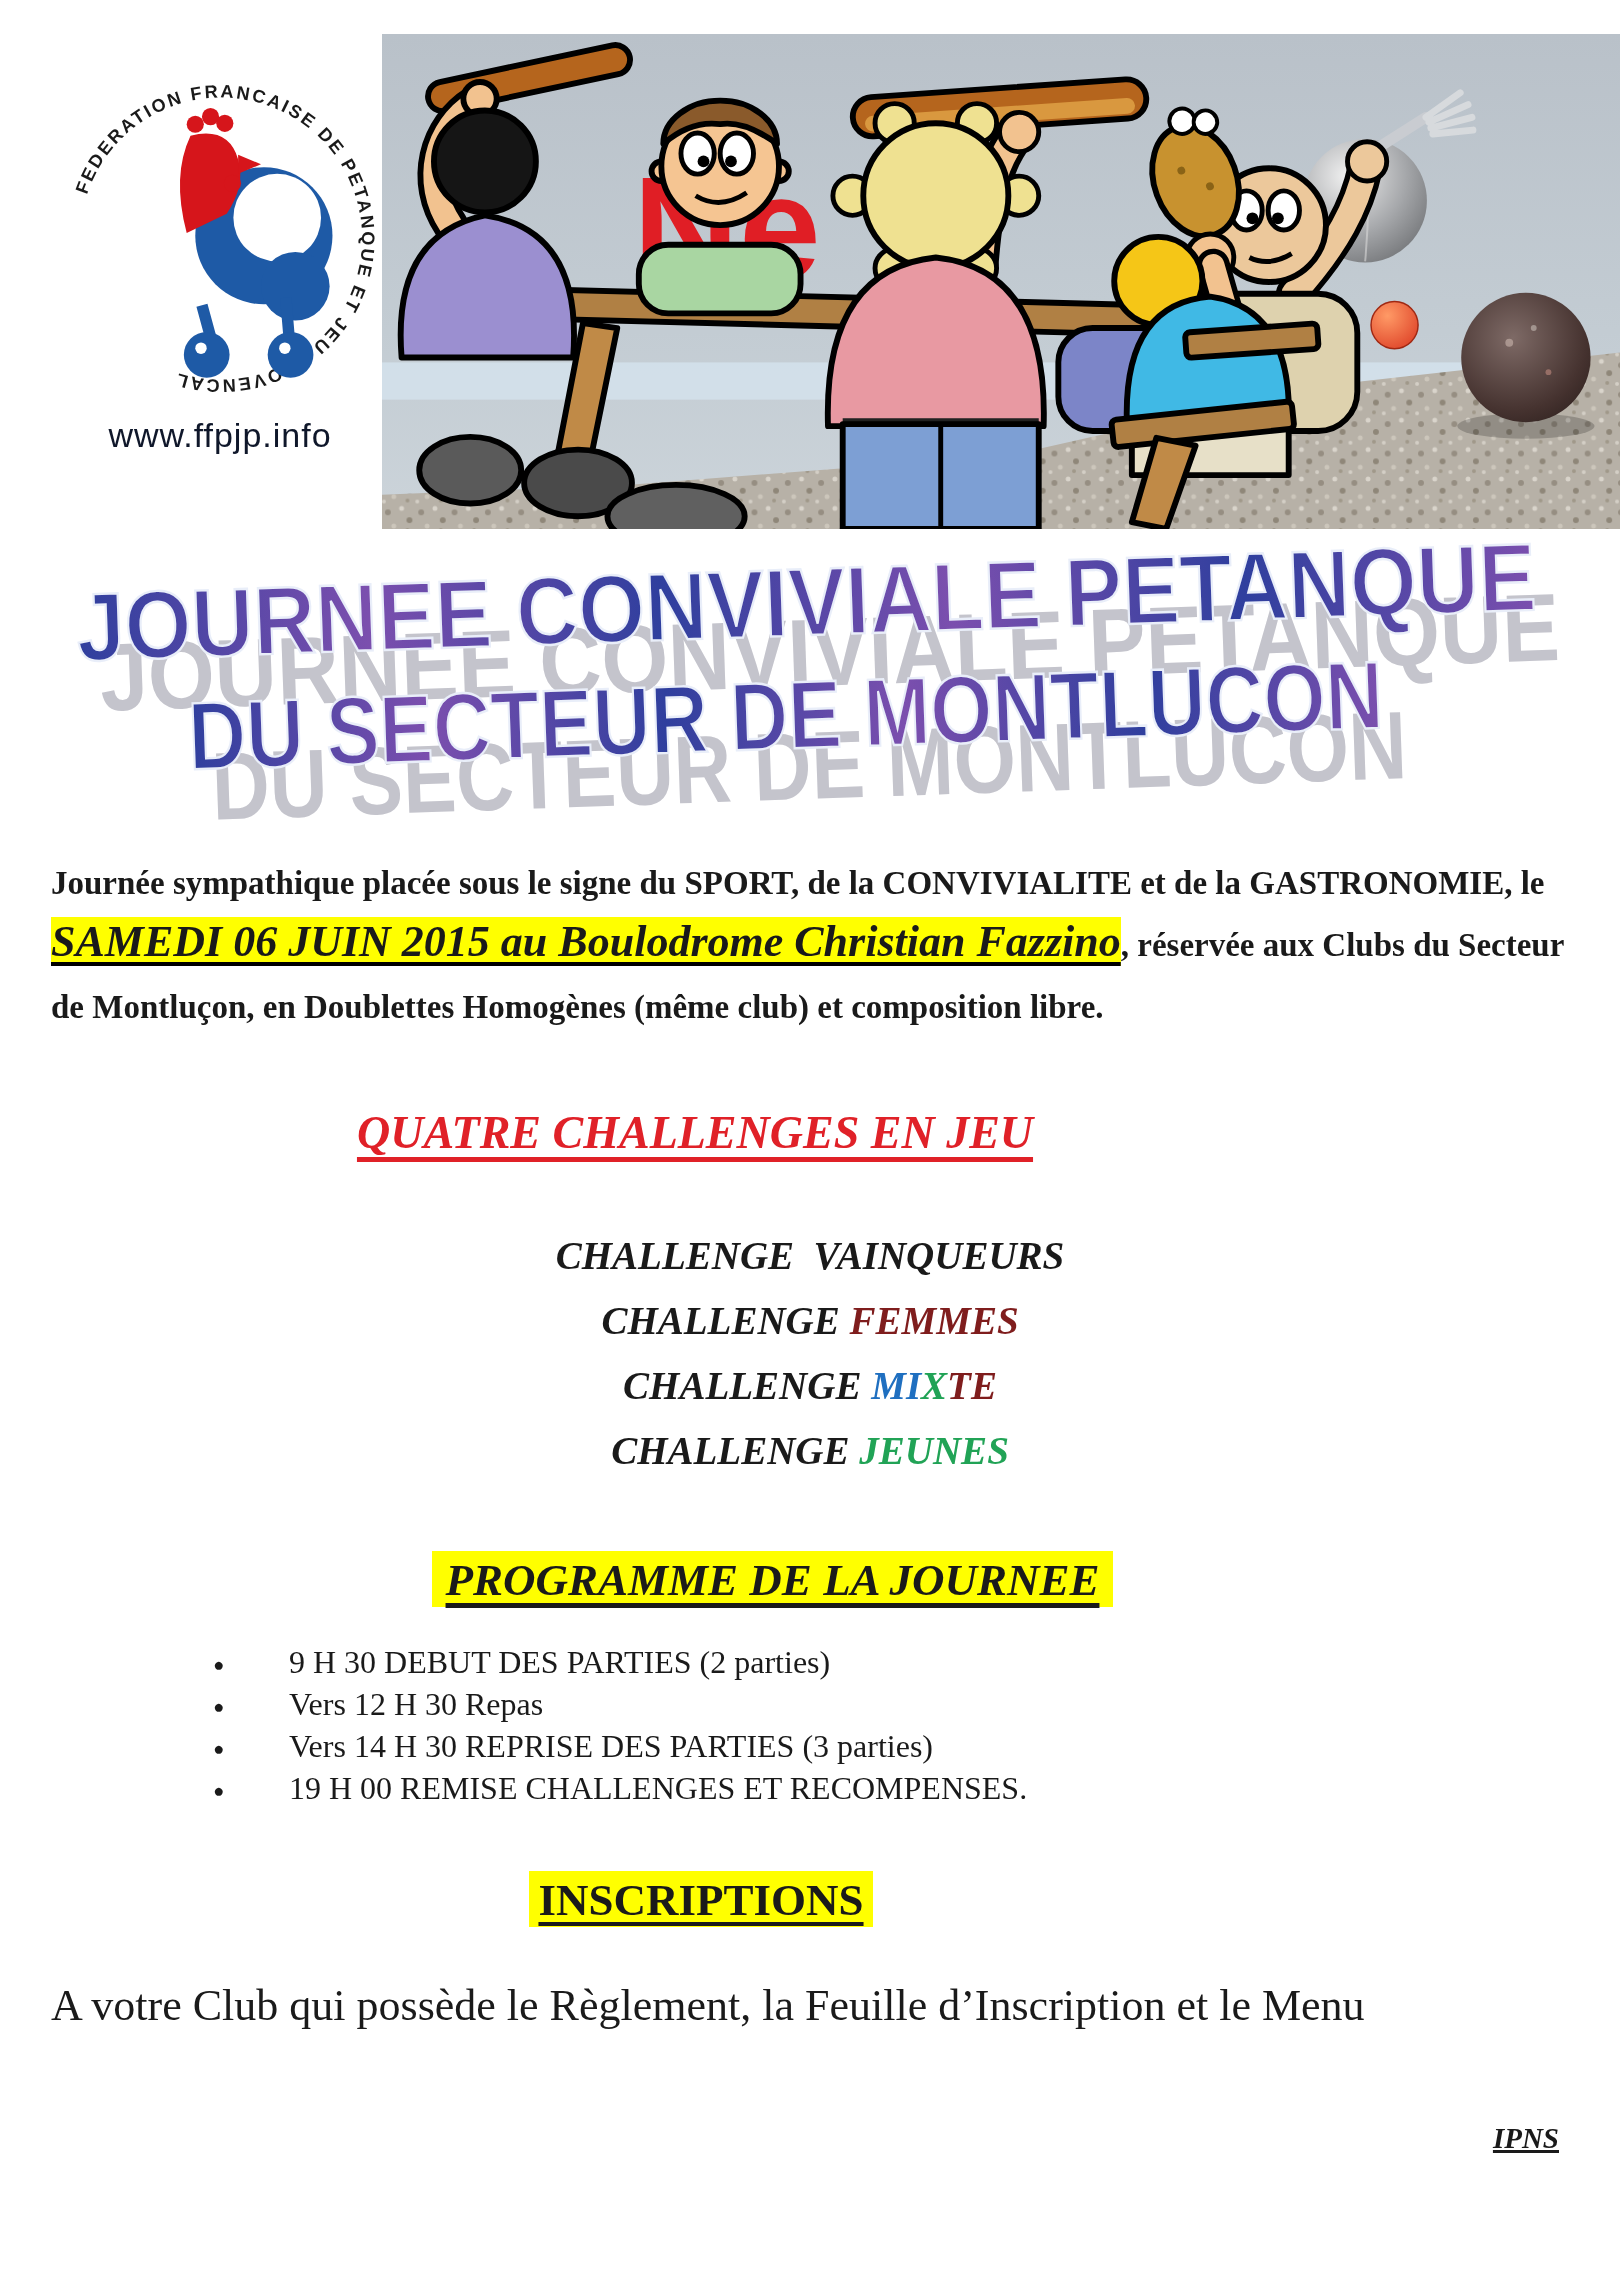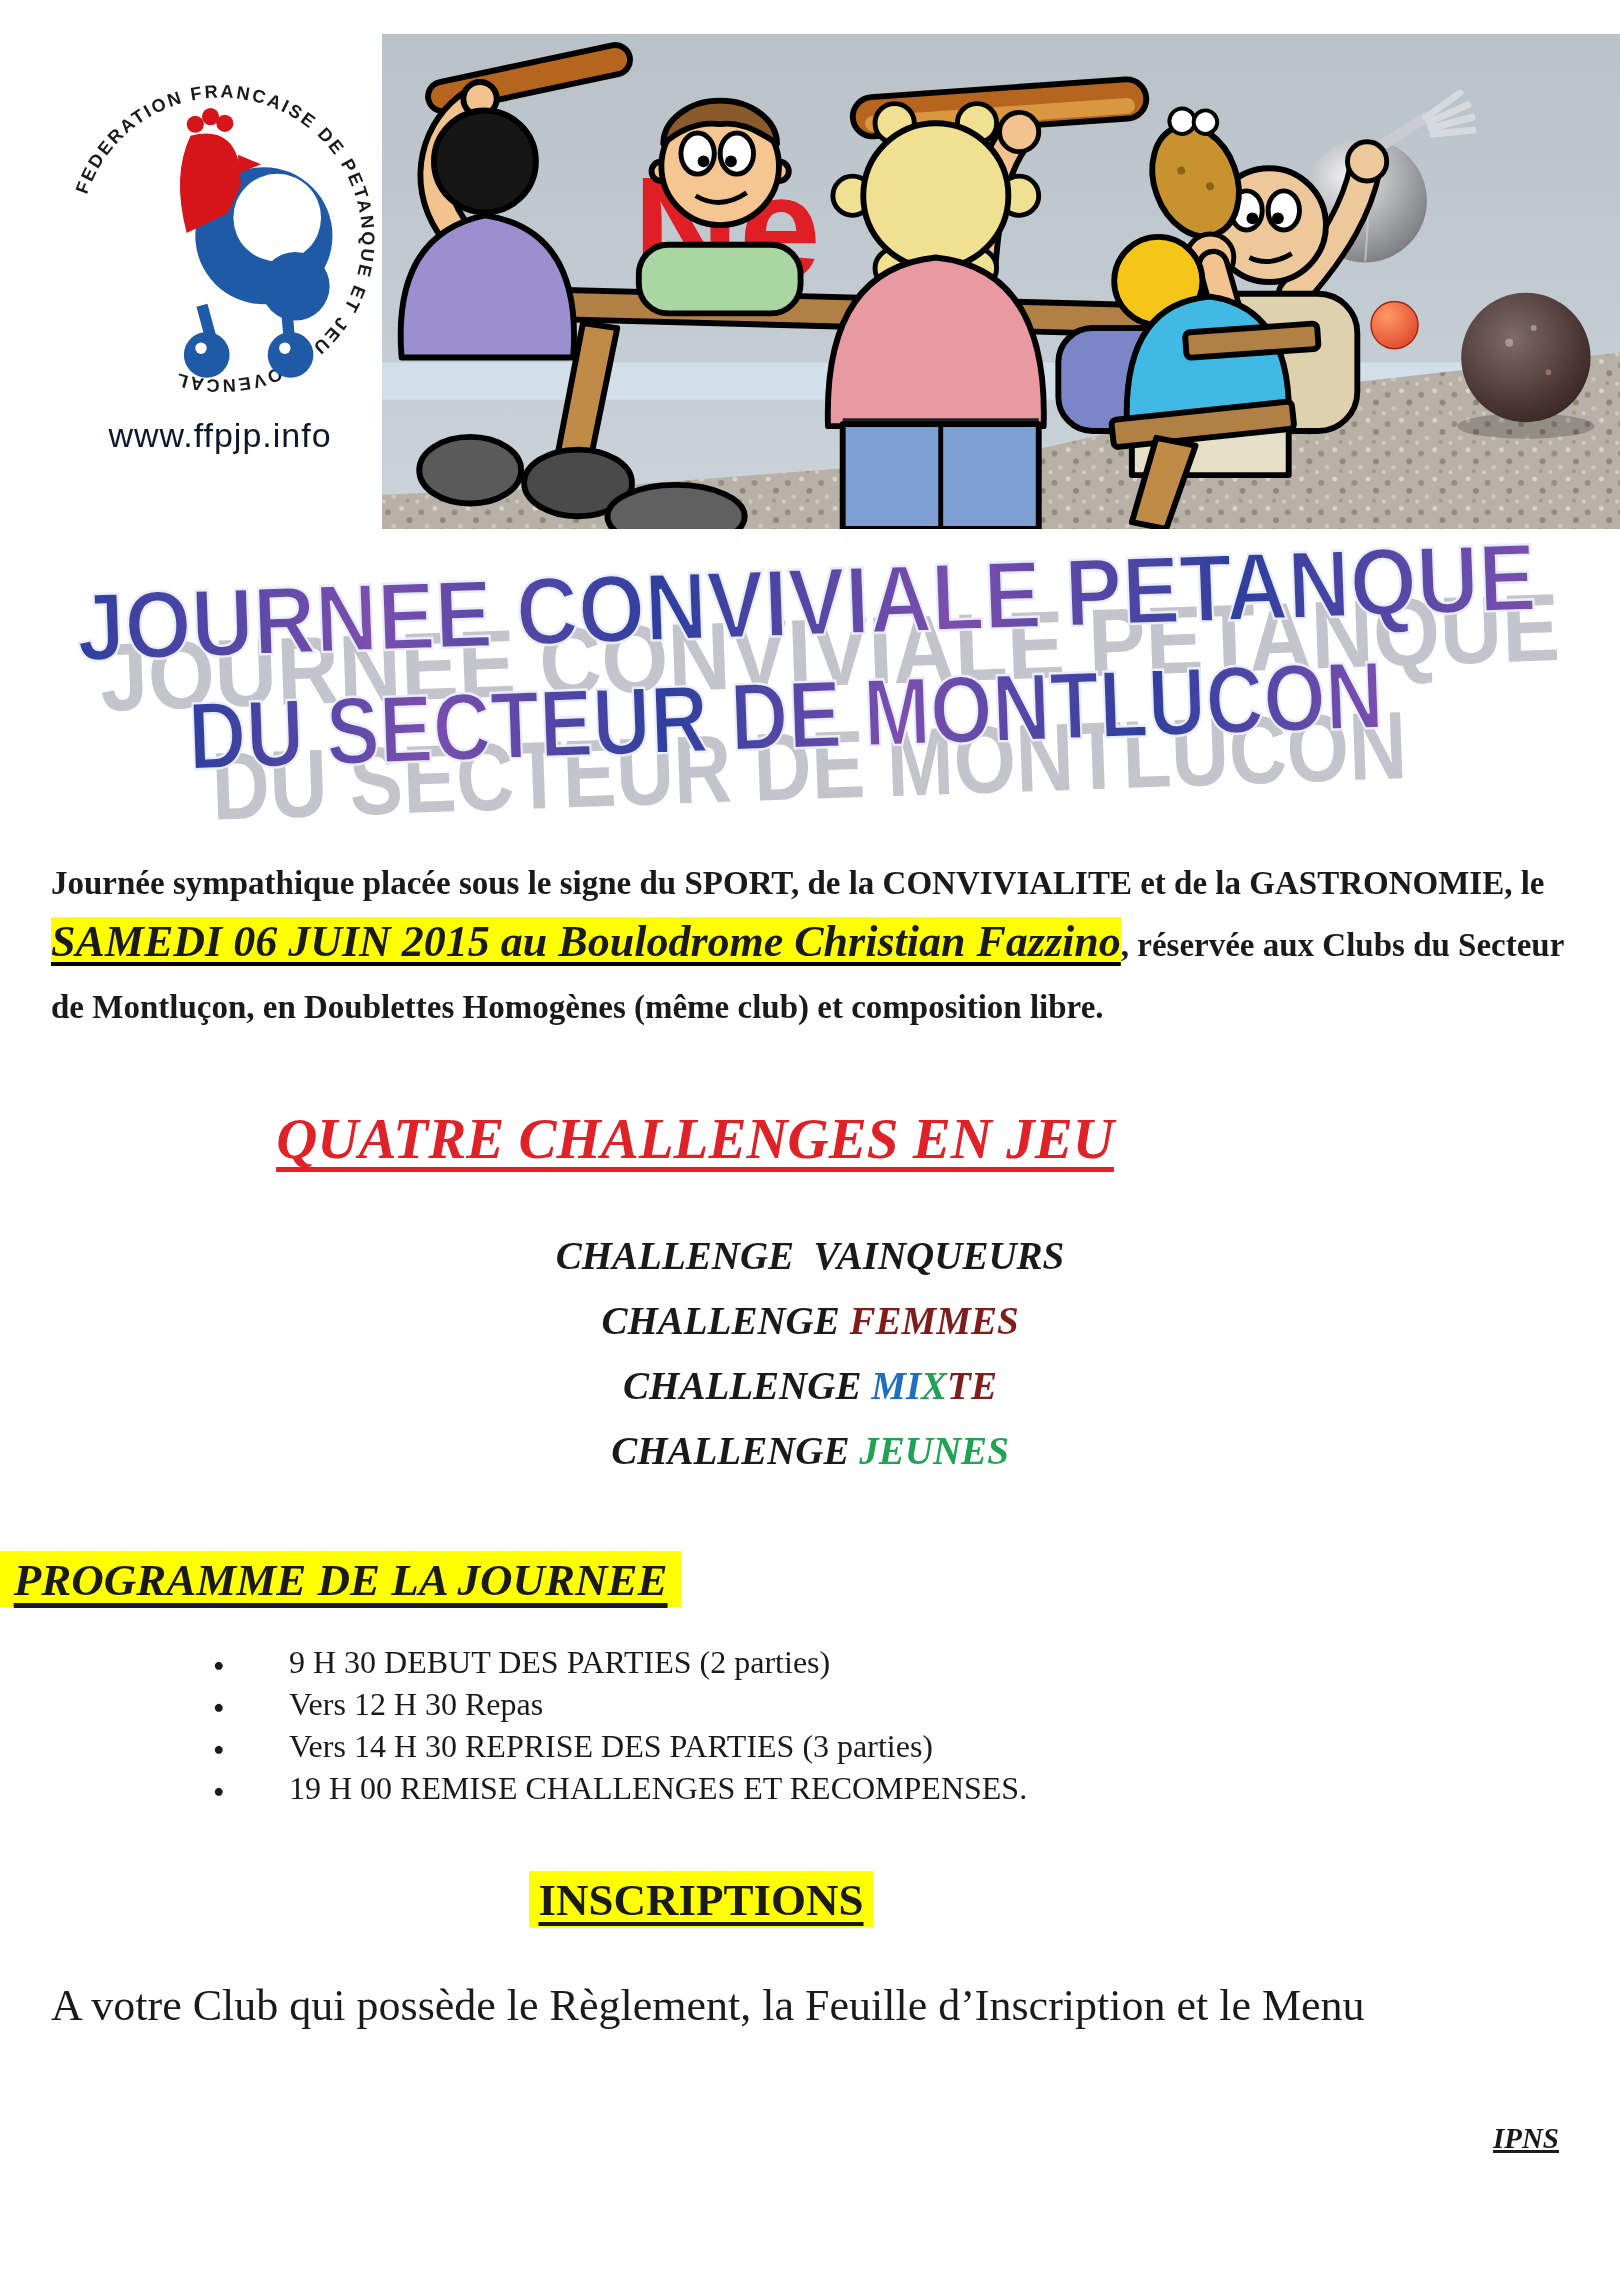--- a/index.html
+++ b/index.html
@@ -17,28 +17,28 @@
   .wa-main{fill:url(#wordart);stroke:#e9eef9;stroke-width:2.5px;}
   
   .intro{position:absolute;left:51px;top:819px;width:1519px;font-size:33px;line-height:62px;}
   .intro .rg{font-weight:bold;}
   .intro .bd{font-weight:bold;}
   .intro .hl{font-weight:bold;font-style:italic;font-size:44px;line-height:1;
              background:#ffff00;text-decoration:underline;text-decoration-thickness:3.9px;
              text-underline-offset:5.9px;text-decoration-color:#000;}
   
   .chal-heading{position:absolute;left:0;top:1106px;width:1390px;text-align:center;
-                font-size:57px;font-weight:bold;font-style:italic;color:#e02128;
+                font-size:46px;font-weight:bold;font-style:italic;color:#e02128;
                 text-decoration:underline;text-decoration-thickness:4.9px;text-underline-offset:8.8px;}
   .chal-rows{position:absolute;left:0;top:1223px;width:1620px;text-align:center;
              font-size:39px;font-weight:bold;font-style:italic;}
   .chal-rows .row{line-height:65px;white-space:pre;}
   .c-black{color:#1a1a1a;} .c-pink{color:#7f1d1d;} .c-blue{color:#1f6fc0;} .c-green{color:#21a356;}
   
-  .prog-heading{position:absolute;left:0;top:1554px;width:1509px;
+  .prog-heading{position:absolute;left:18px;top:1554px;width:1509px;text-align:center;
                 font-size:45px;font-weight:bold;font-style:italic;}
   .prog-heading .hlbox{background:#ffff00;padding:3.9px 13.7px 2px 13.7px;
                 text-decoration:underline;text-decoration-thickness:4.9px;text-underline-offset:7.8px;}
   .prog-list{position:absolute;left:201px;top:1629px;margin:12px;padding:0;list-style:none;
              font-size:32px;}
   .prog-list li{position:relative;padding-left:76px;line-height:42px;}
   .prog-list li::before{content:"●";position:absolute;left:0;top:2.9px;font-size:18.6px;}
   
   .inscr-heading{position:absolute;left:0;top:1874px;width:1402px;text-align:center;
                  font-size:45px;font-weight:bold;}

